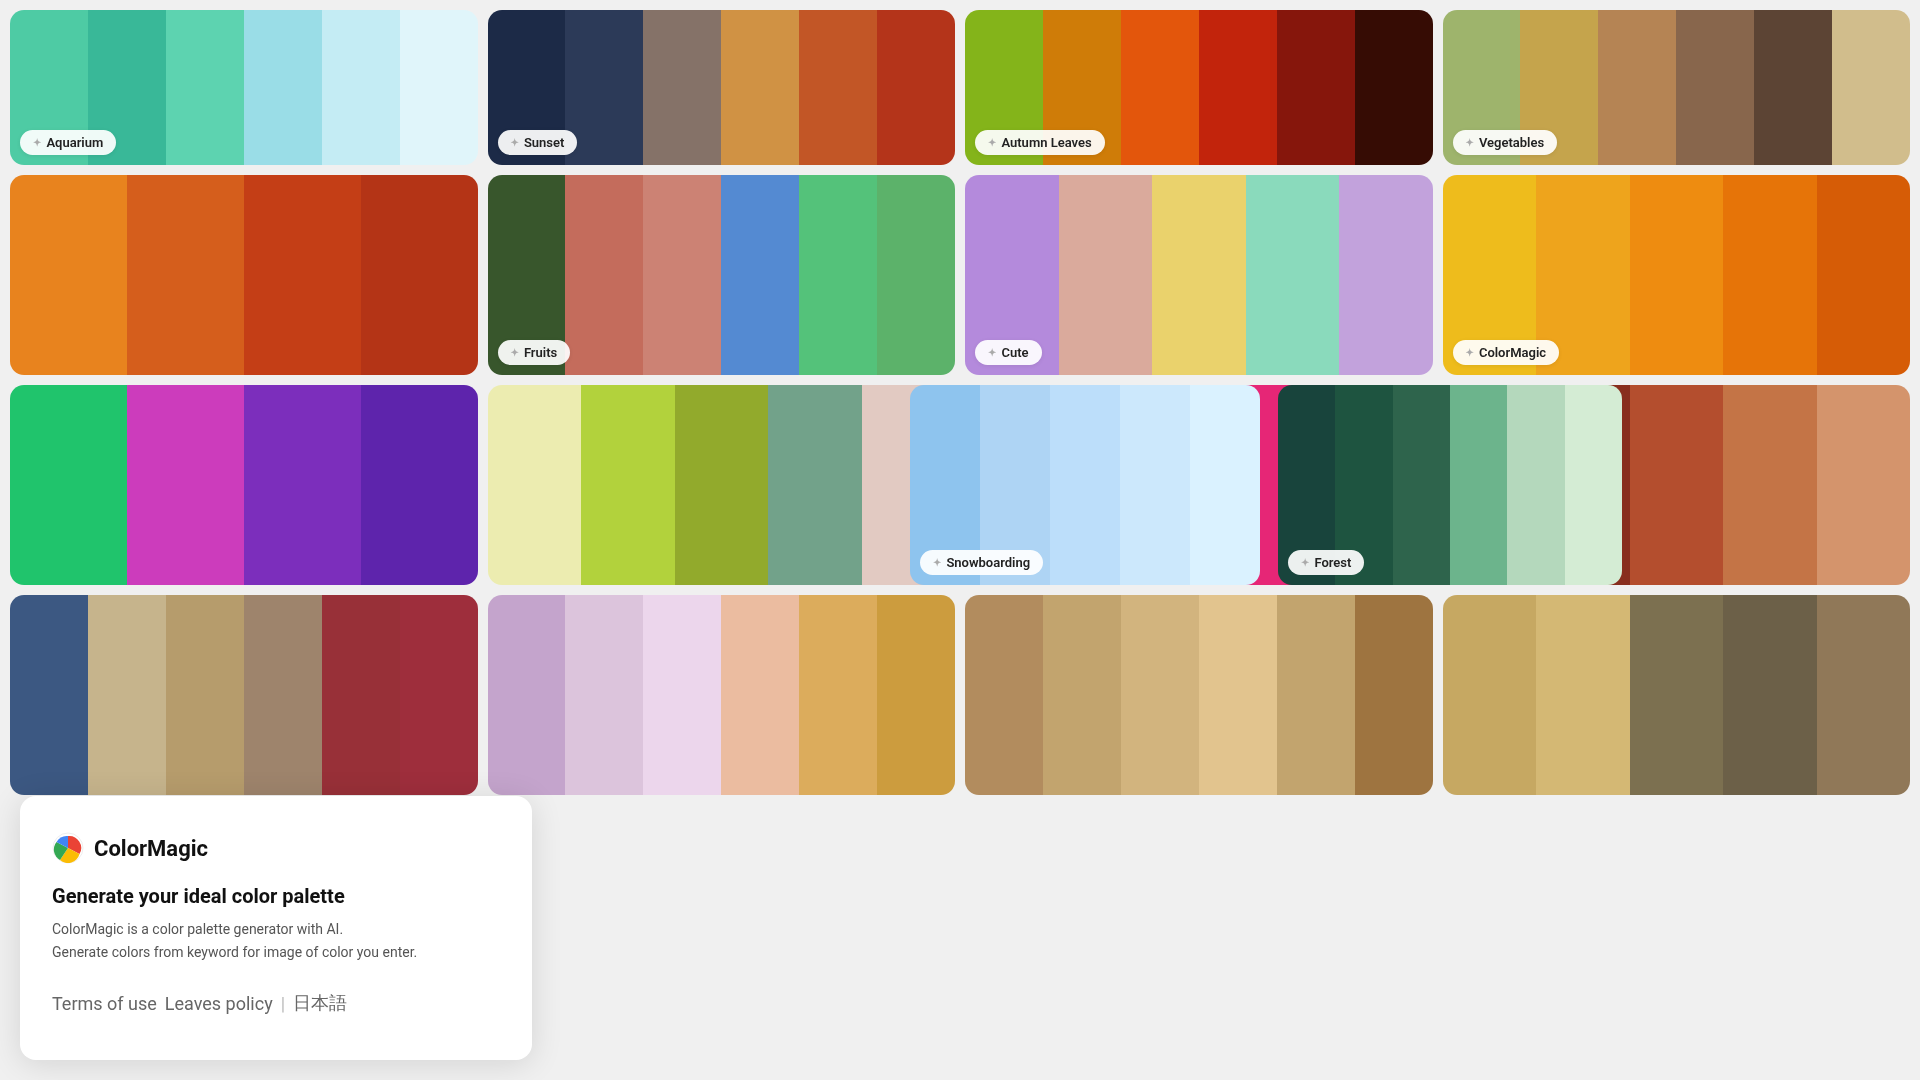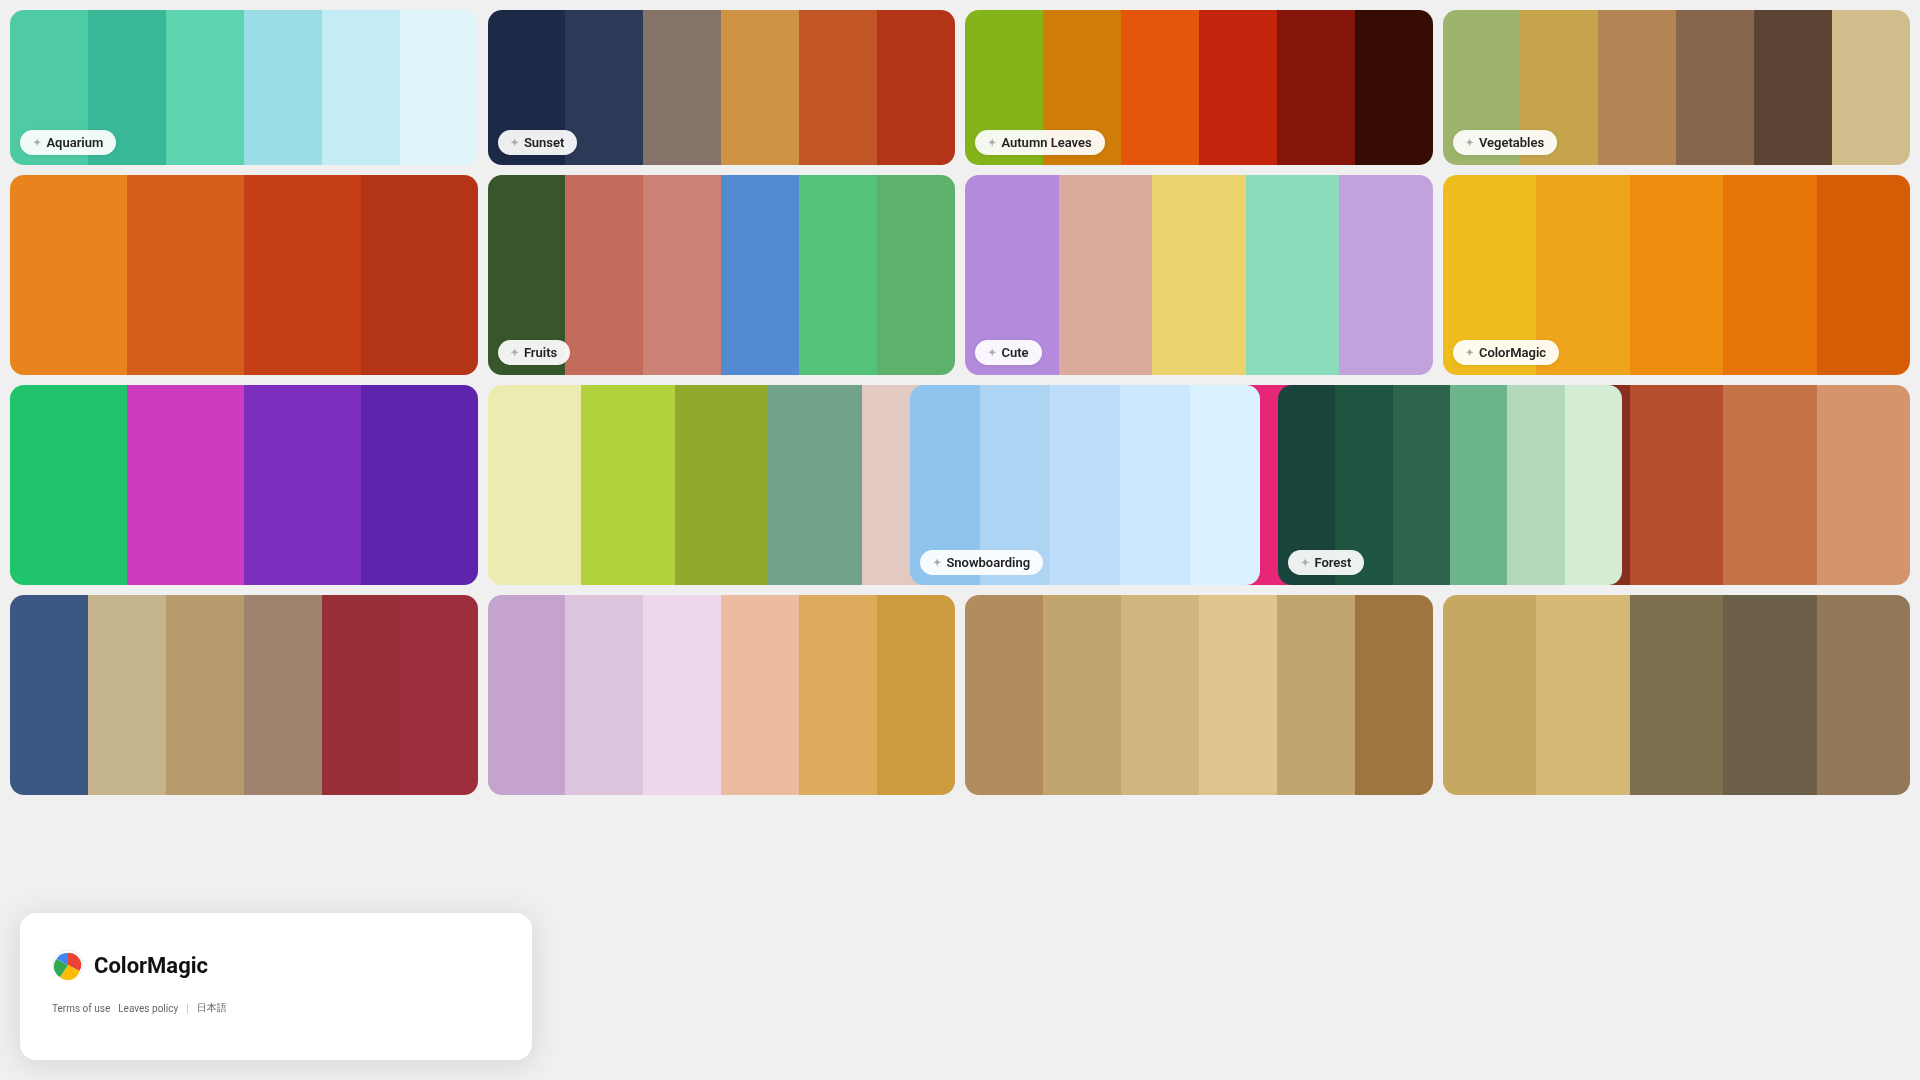--- a/index.html
+++ b/index.html
@@ -120,21 +120,21 @@
       padding: 12px 28px;
       font-size: 15px;
       font-weight: 600;
       cursor: pointer;
     }
 
     .modal-footer {
       display: flex;
       align-items: center;
       gap: 8px;
-      font-size: 10px;
+      font-size: 18px;
       color: #666;
     }
 
     .modal-footer a {
       color: #666;
       text-decoration: none;
     }
 
     .modal-footer .sep {
       color: #bbb;
@@ -526,20 +526,25 @@
           <circle cx="16" cy="16" r="15" fill="white" stroke="#eee" stroke-width="1"></circle>
           <path d="M16 4 L28 28 L4 28 Z" fill="none"></path>
 
           <path d="M16 16 L16 4 A12 12 0 0 1 27.5 22 Z" fill="#EA4335"></path>
           <path d="M16 16 L27.5 22 A12 12 0 0 1 8 28 Z" fill="#FBBC05"></path>
           <path d="M16 16 L8 28 A12 12 0 0 1 4.5 10 Z" fill="#34A853"></path>
           <path d="M16 16 L4.5 10 A12 12 0 0 1 16 4 Z" fill="#4285F4"></path>
         </svg>
         <span class="modal-logo-text">ColorMagic</span>
       </div>
+      <div class="modal-title">Generate your ideal color palette</div>
+      <div class="modal-desc">
+        <span>ColorMagic is a color palette generator with AI.</span><br>
+        <span>Generate colors from keyword for image of color you enter.</span>
+      </div>
       <div class="modal-footer">
         <a href="#">Terms of use</a>
         <a href="#">Leaves policy</a>
         <span class="sep">|</span>
         <a href="#">日本語</a>
       </div>
     </div>
   </div>
 
   <div style="position:absolute; top:385px; left:910px; width:350px; height:200px; border-radius:14px; overflow:hidden; display:flex; cursor:pointer;">

